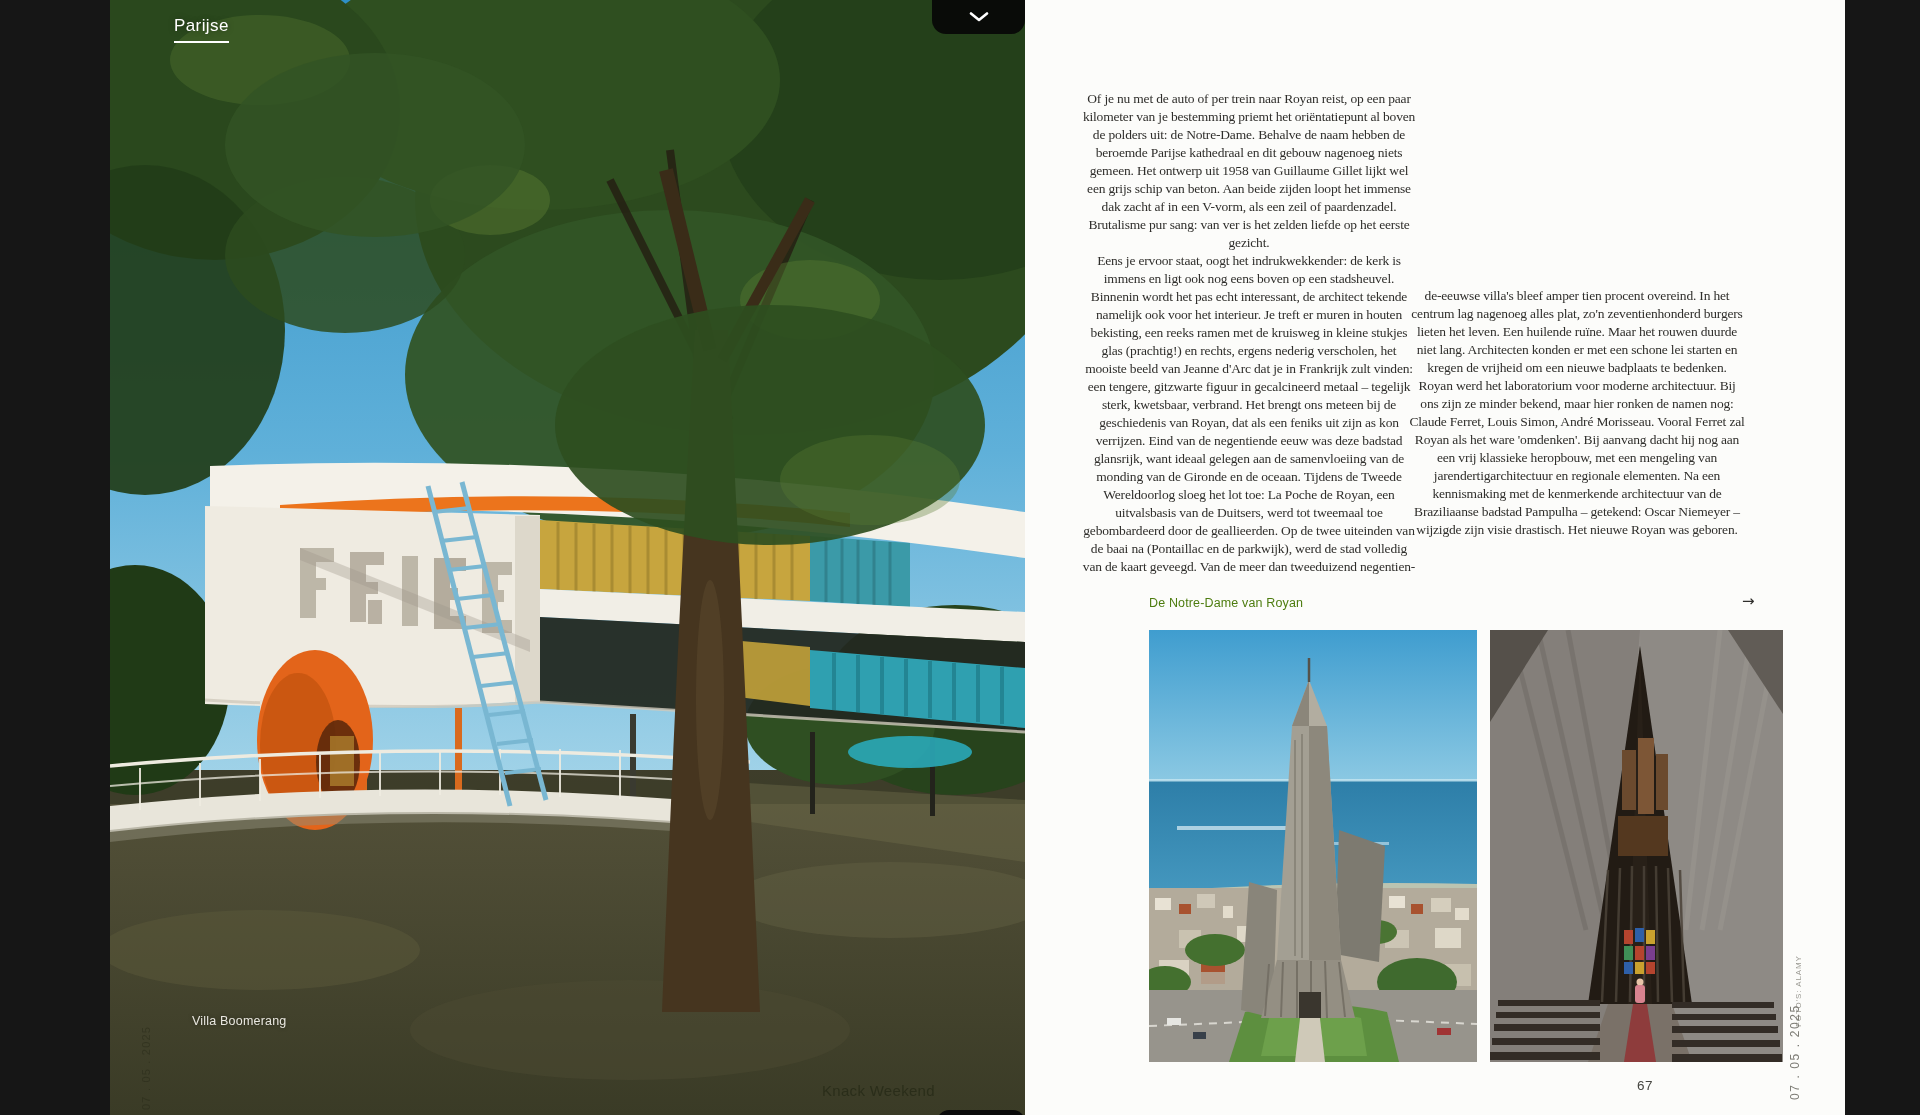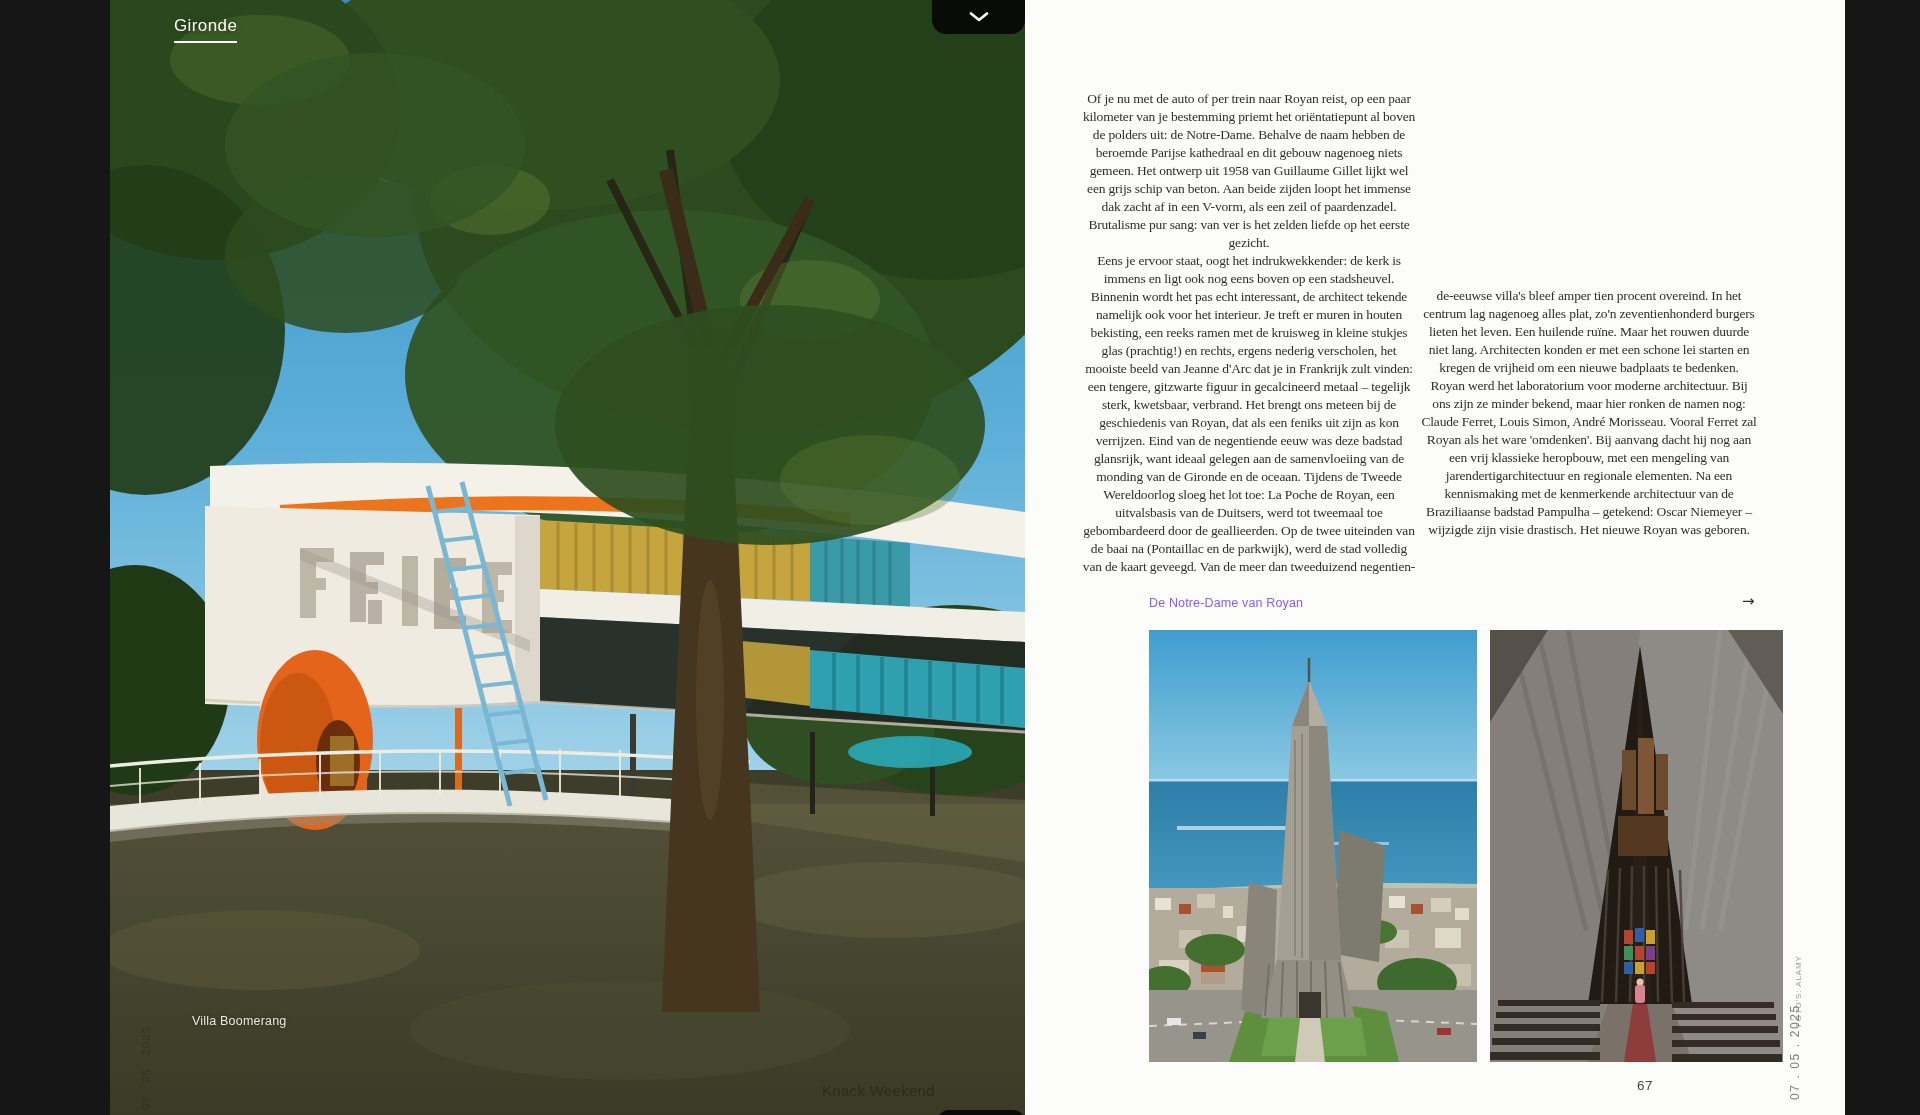--- a/index.html
+++ b/index.html
@@ -23,26 +23,26 @@
             cursor:pointer;z-index:5;padding:0;}
   .chev-bottom{position:absolute;left:937px;top:1110px;width:88px;height:18px;background:#0a0a0a;
             border:none;border-radius:12px 12px 0 0;cursor:pointer;z-index:5;}
 
   
   .page{position:absolute;left:1025px;top:0;width:820px;height:1115px;background:#fcfcfa;text-align:center;}
   .bodycol{position:absolute;width:336px;color:#2f2e2b;font-family:"Liberation Serif",serif;
            font-size:13.5px;line-height:18px;letter-spacing:-0.18px;}
   .bodycol p{margin:0;}
   .col1{left:56px;top:90px;}
-  .col2{left:396px;top:287px;}
+  .col2{left:384px;top:287px;}
   .quote{position:absolute;left:397px;top:97px;width:334px;color:#16a077;
          font-family:"Liberation Serif",serif;font-size:23.5px;line-height:26.5px;letter-spacing:-0.2px;}
   .arrow{position:absolute;left:717px;top:592px;font-size:15px;color:#2f2e2b;
          font-family:"DejaVu Sans",sans-serif;}
-  .photos-caption{position:absolute;left:124px;top:596px;font-size:12.5px;color:#8b5cf6;letter-spacing:.15px;}
+  .photos-caption{position:absolute;left:124px;top:596px;font-size:12.5px;color:#4d7c0f;letter-spacing:.15px;}
   .photo-frame{position:absolute;top:630px;height:432px;overflow:hidden;}
   .photo1{left:124px;width:328px;}
   .photo2{left:465px;width:293px;}
   .photo-frame svg{display:block;}
   .pagenum{position:absolute;left:612px;top:1078px;font-size:13.5px;color:#454540;letter-spacing:.4px;}
   .vert-credit{position:absolute;left:769px;top:1027px;transform:rotate(-90deg);transform-origin:0 0;
          font-size:8px;letter-spacing:.9px;color:#9a9992;white-space:nowrap;}
   .vert-date{position:absolute;left:763px;top:1100px;transform:rotate(-90deg);transform-origin:0 0;
          font-size:12px;letter-spacing:1.6px;color:#7e7d76;white-space:nowrap;}
 </style>
@@ -163,21 +163,21 @@
       <path d="M612,360 L700,200" stroke="#3a2c18" stroke-width="11" fill="none"></path>
       <ellipse cx="600" cy="700" rx="14" ry="120" fill="#5c4a2e" opacity=".5"></ellipse>
 
       <ellipse cx="660" cy="425" rx="215" ry="120" fill="#2e4e1f" opacity=".92"></ellipse>
       <ellipse cx="265" cy="145" rx="150" ry="92" fill="#335425" opacity=".85"></ellipse>
       <ellipse cx="760" cy="480" rx="90" ry="45" fill="#5a7c33" opacity=".35"></ellipse>
 
       <ellipse cx="800" cy="752" rx="62" ry="16" fill="#2aa9b8" opacity=".9"></ellipse>
     </svg>
 
-    <div class="reizen">Gironde</div>
+    <div class="reizen">Parijse</div>
     <div class="villa-caption">Villa Boomerang</div>
     <div class="watermark">Knack Weekend</div>
     <div class="vert-left-date">07 . 05 . 2025</div>
   </div>
 
   <button class="chev-top">
     <svg width="20" height="10" viewBox="0 0 20 10">
       <polyline points="2,1.5 10,8 18,1.5" fill="none" stroke="#ffffff" stroke-width="2.6" stroke-linecap="round" stroke-linejoin="round"></polyline>
     </svg>
   </button>

